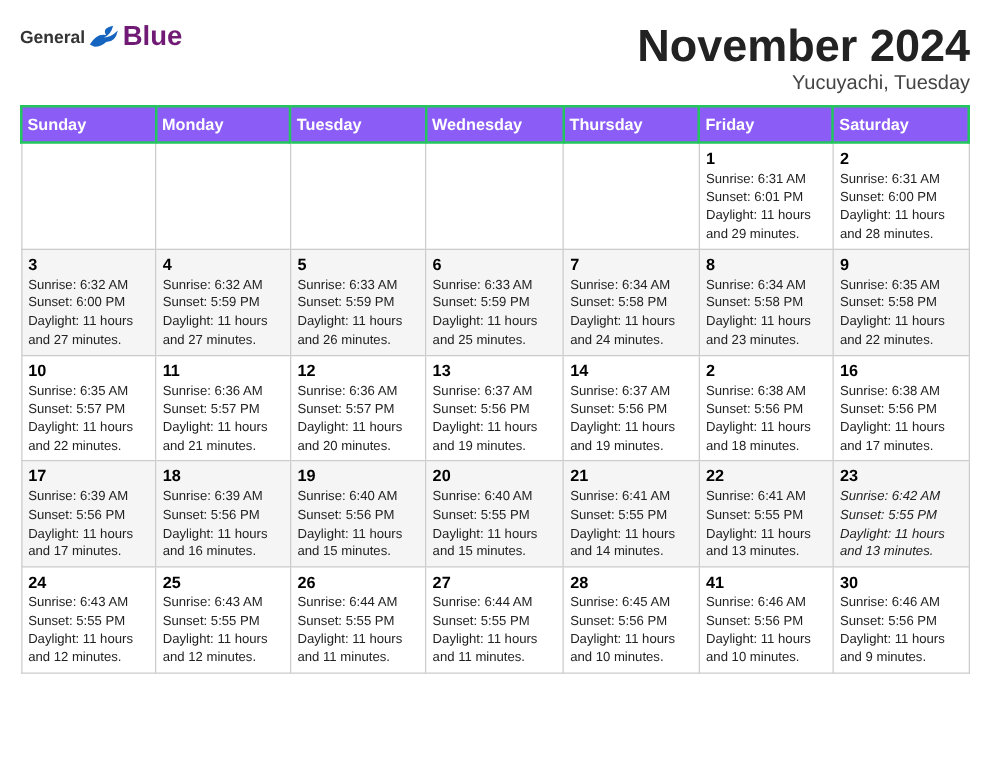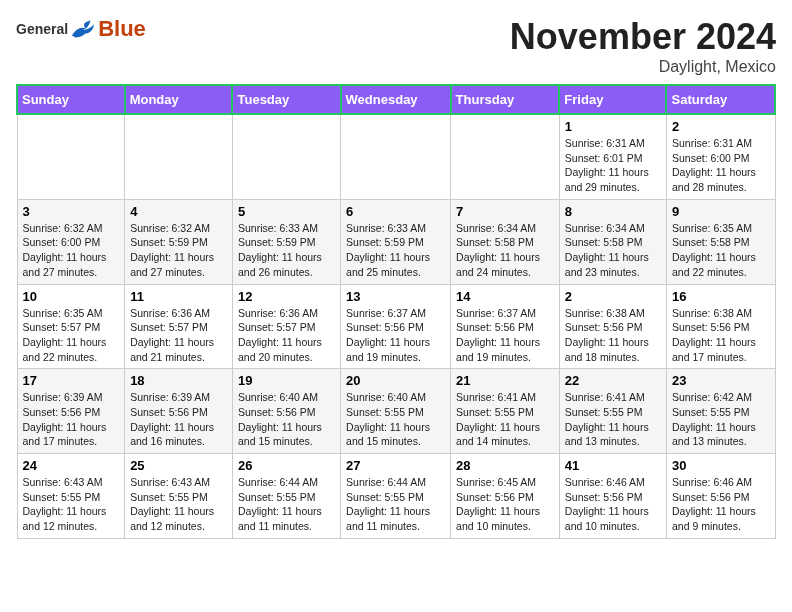--- a/index.html
+++ b/index.html
@@ -26,21 +26,21 @@
       align-items: center;
     }
     .logo-general {
       font-size: 14px;
       font-weight: bold;
       color: #333;
     }
     .logo-blue {
       font-size: 22px;
       font-weight: bold;
-      color: #c2410c;
+      color: #701a75;
     }
     .logo-bird {
       width: 28px;
       height: 22px;
       margin-left: 2px;
     }
     .title-section {
       text-align: right;
     }
     .month-title {
@@ -99,21 +99,21 @@
     <div class="logo-text">
       <span class="logo-general">General</span>
       <svg class="logo-bird" viewBox="0 0 30 22" xmlns="http://www.w3.org/2000/svg">
         <path d="M2 18 Q8 8 16 10 Q12 4 22 2 Q20 10 14 12 Q20 12 26 6 Q24 16 16 16 Q12 20 6 20 Z" fill="#1565c0"></path>
       </svg>
       <span class="logo-blue">Blue</span>
     </div>
   </div>
   <div class="title-section">
     <div class="month-title">November 2024</div>
-    <div class="location">Daylight, Mexico</div>
+    <div class="location">Yucuyachi, Tuesday</div>
   </div>
 </div>
 
 <table class="calendar">
   <thead>
     <tr>
     <th>Sunday</th>
         <th>Monday</th>
         <th>Tuesday</th>
         <th>Wednesday</th>
@@ -262,21 +262,21 @@
 Daylight: 11 hours and 14 minutes.</div>
         </td>
         <td>
           <span class="day-num">22</span>
           <div class="day-info" style="white-space: pre-line;">Sunrise: 6:41 AM
 Sunset: 5:55 PM
 Daylight: 11 hours and 13 minutes.</div>
         </td>
         <td>
           <span class="day-num">23</span>
-          <div class="day-info" style="white-space: pre-line;">Sunrise: 6:42 AM
+          <div class="day-info" style="white-space: pre-line; font-style: italic;">Sunrise: 6:42 AM
 Sunset: 5:55 PM
 Daylight: 11 hours and 13 minutes.</div>
         </td>
       </tr>
       <tr>
         <td>
           <span class="day-num">24</span>
           <div class="day-info" style="white-space: pre-line;">Sunrise: 6:43 AM
 Sunset: 5:55 PM
 Daylight: 11 hours and 12 minutes.</div>

